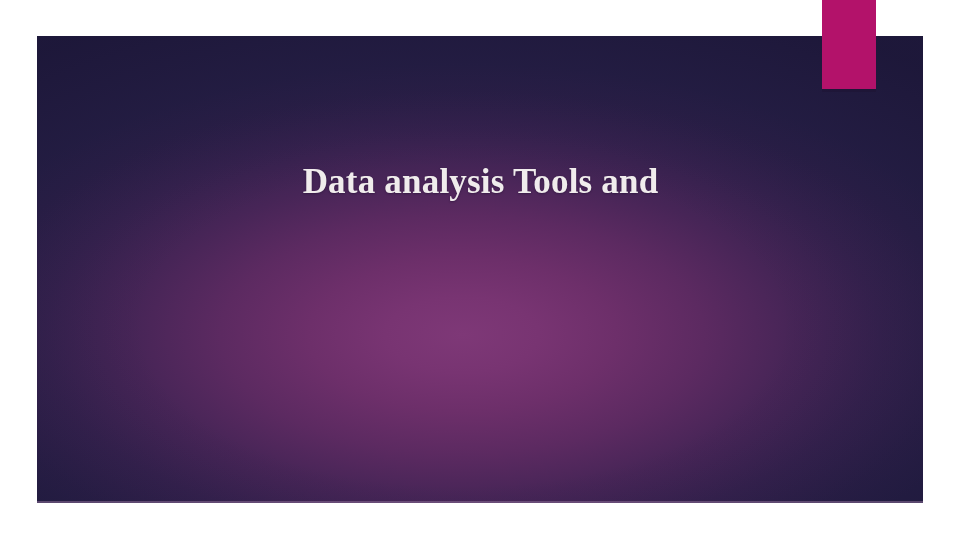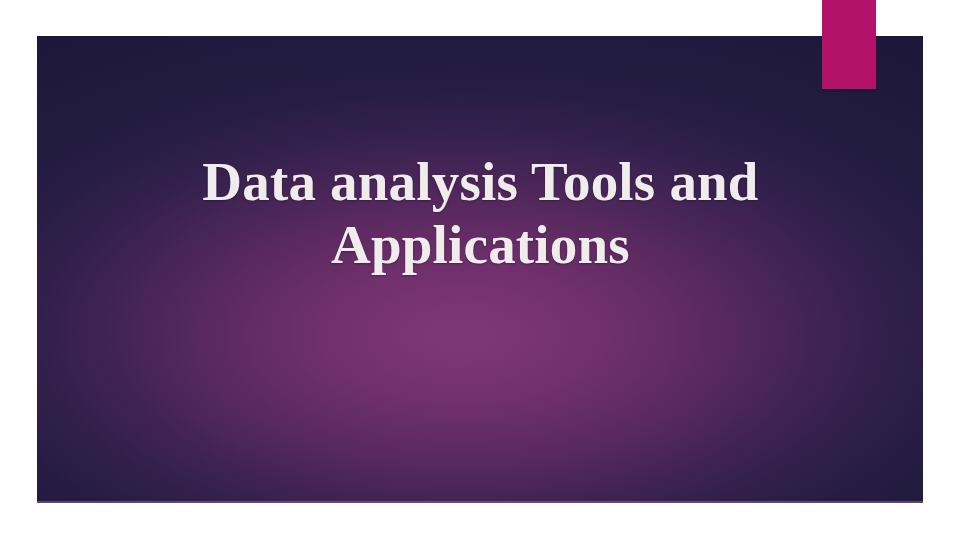--- a/index.html
+++ b/index.html
@@ -92,21 +92,21 @@
     top: 150px;
     text-align: center;
     padding: 0 60px;
     box-sizing: border-box;
   }
   .title-line {
     display: block;
     color: #f0ecec;
     font-family: "Liberation Serif", "DejaVu Serif", serif;
     font-weight: bold;
-    font-size: 55px;
+    font-size: 35px;
     line-height: 63px;
     letter-spacing: 0.2px;
     text-shadow: 0 1px 2px rgba(30,16,48,0.45);
     white-space: nowrap;
   }
 </style>
 </head>
 <body>
 
 <div id="slide-canvas">
@@ -114,16 +114,15 @@
   <div id="slide-surface">
     <div id="slide-vignette"></div>
     <div id="slide-bottom-edge"></div>
   </div>
 
   <div id="accent-bar-shadow"></div>
   <div id="accent-bar"></div>
 
   <div id="title-block">
     <span class="title-line">Data analysis Tools and</span>
-    <span class="title-line">Applications</span>
   </div>
 
 </div>
 
 </body></html>

